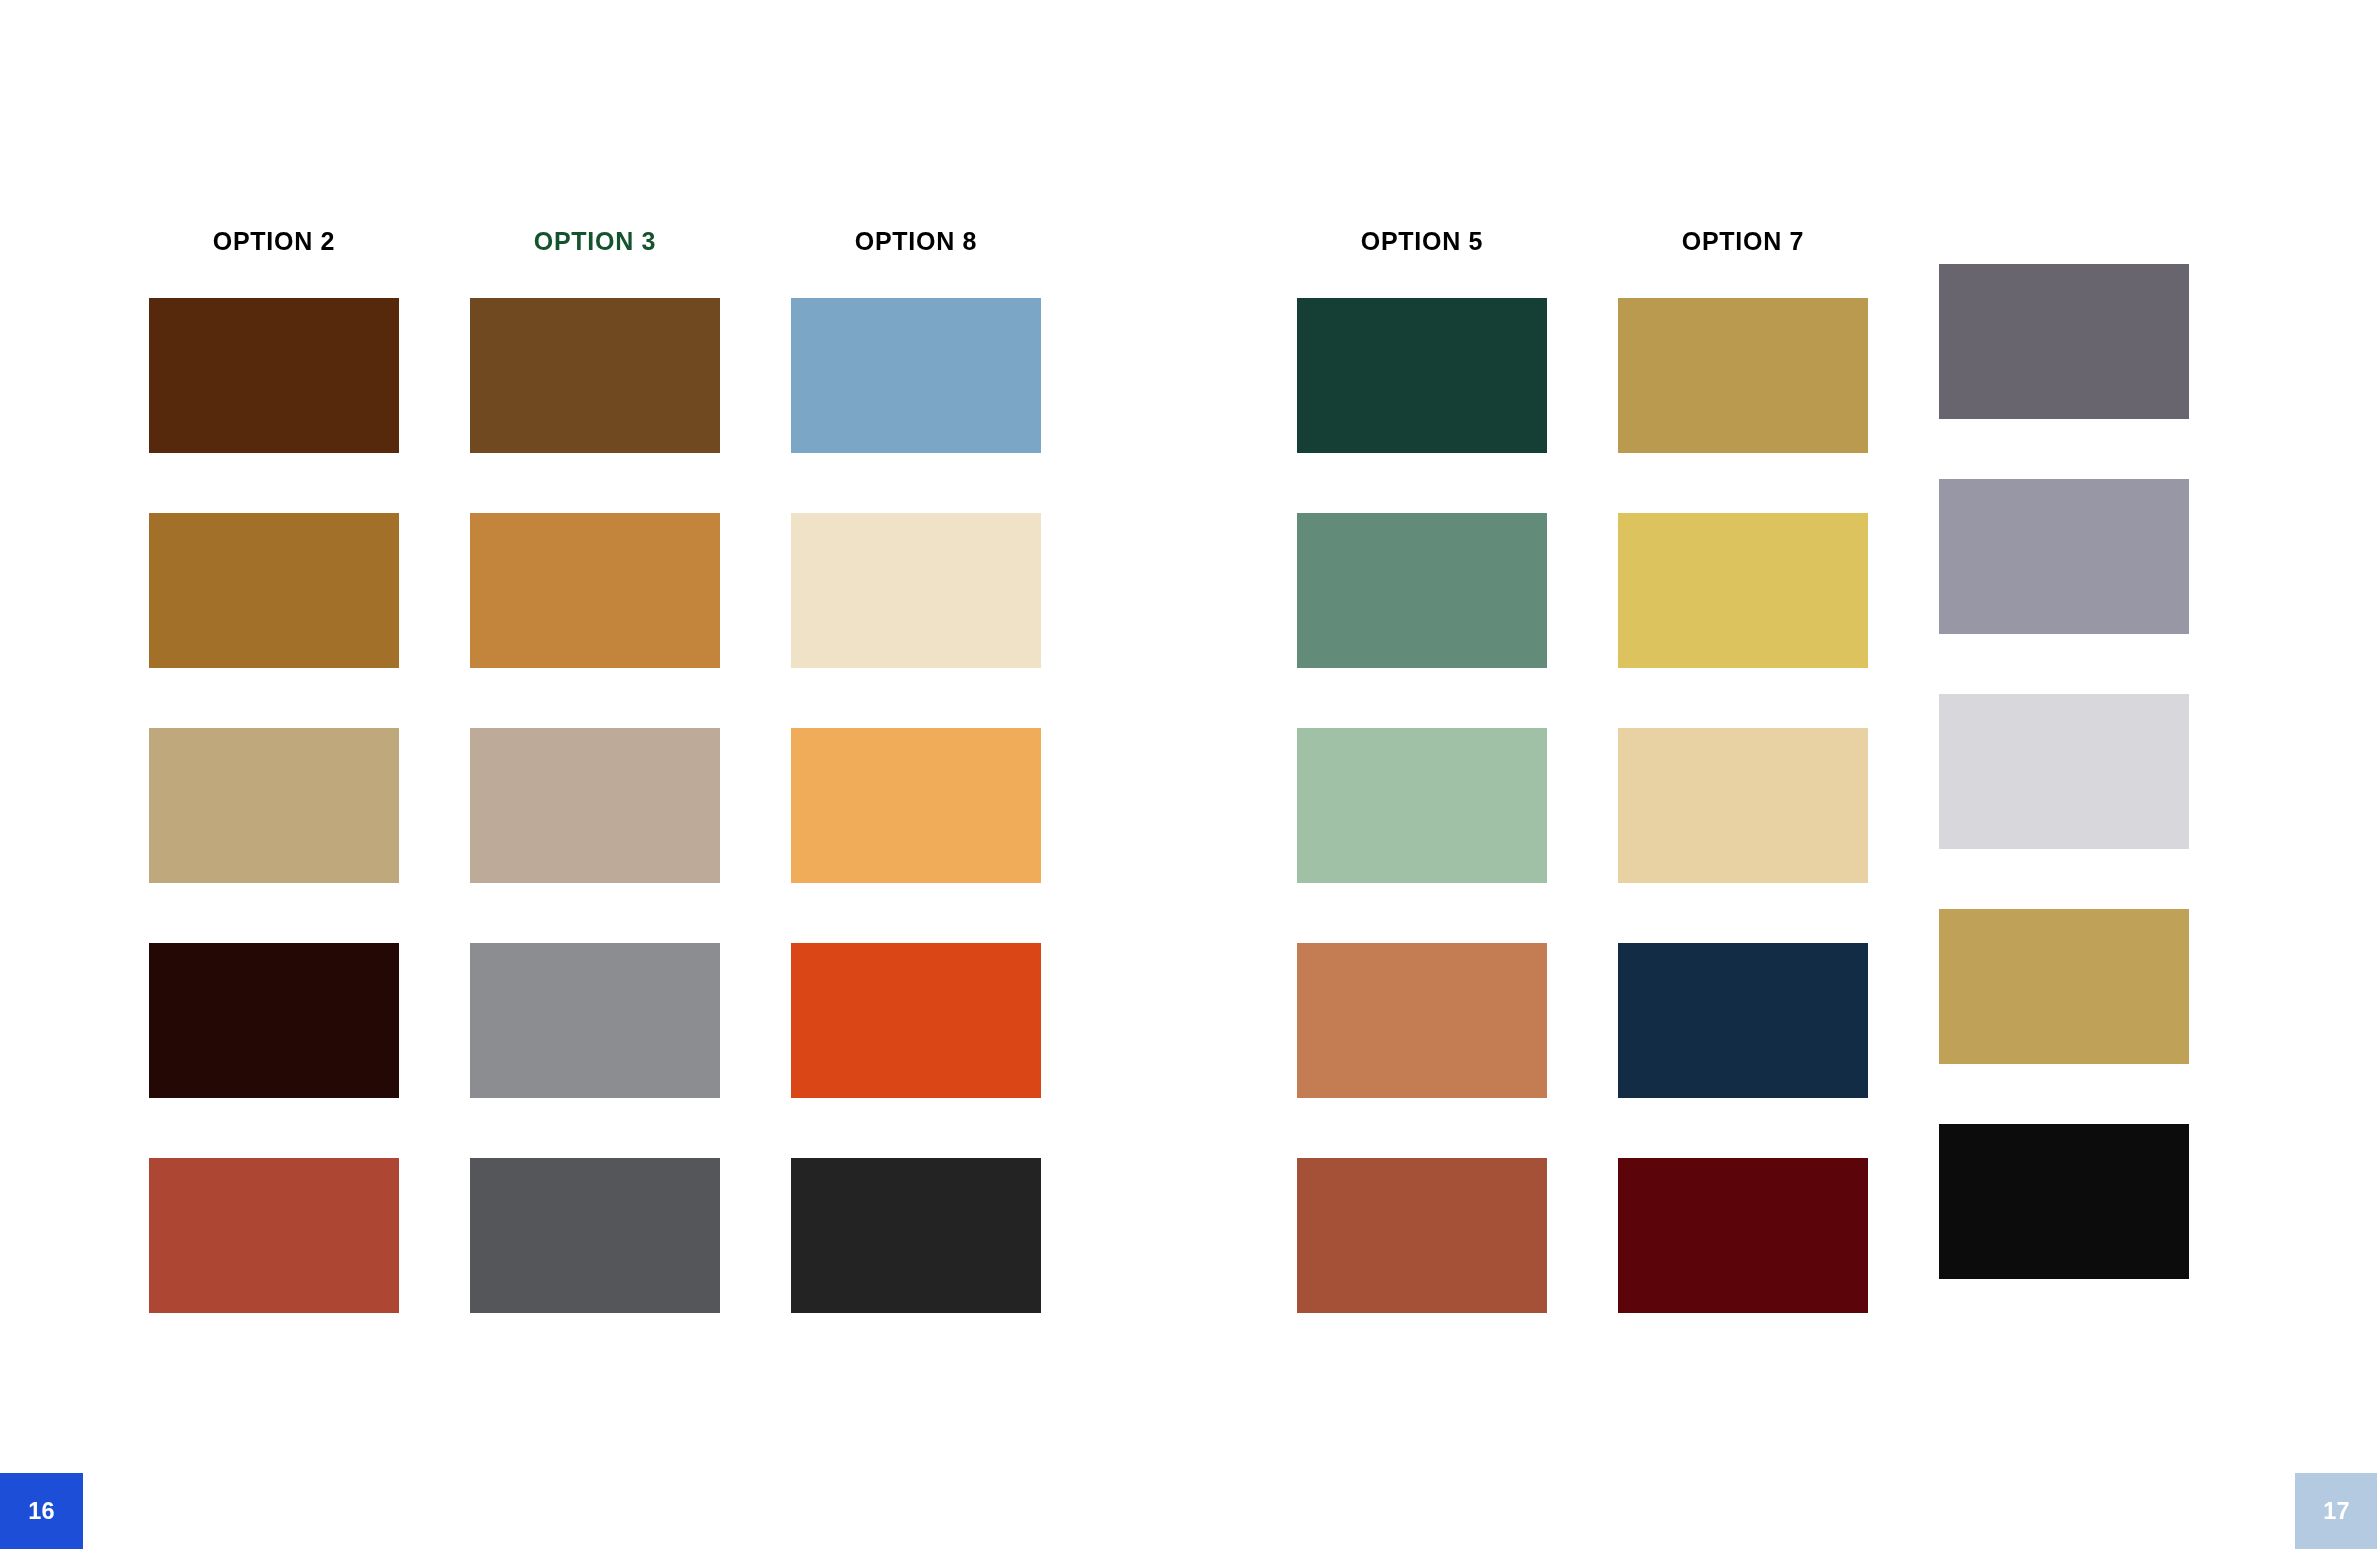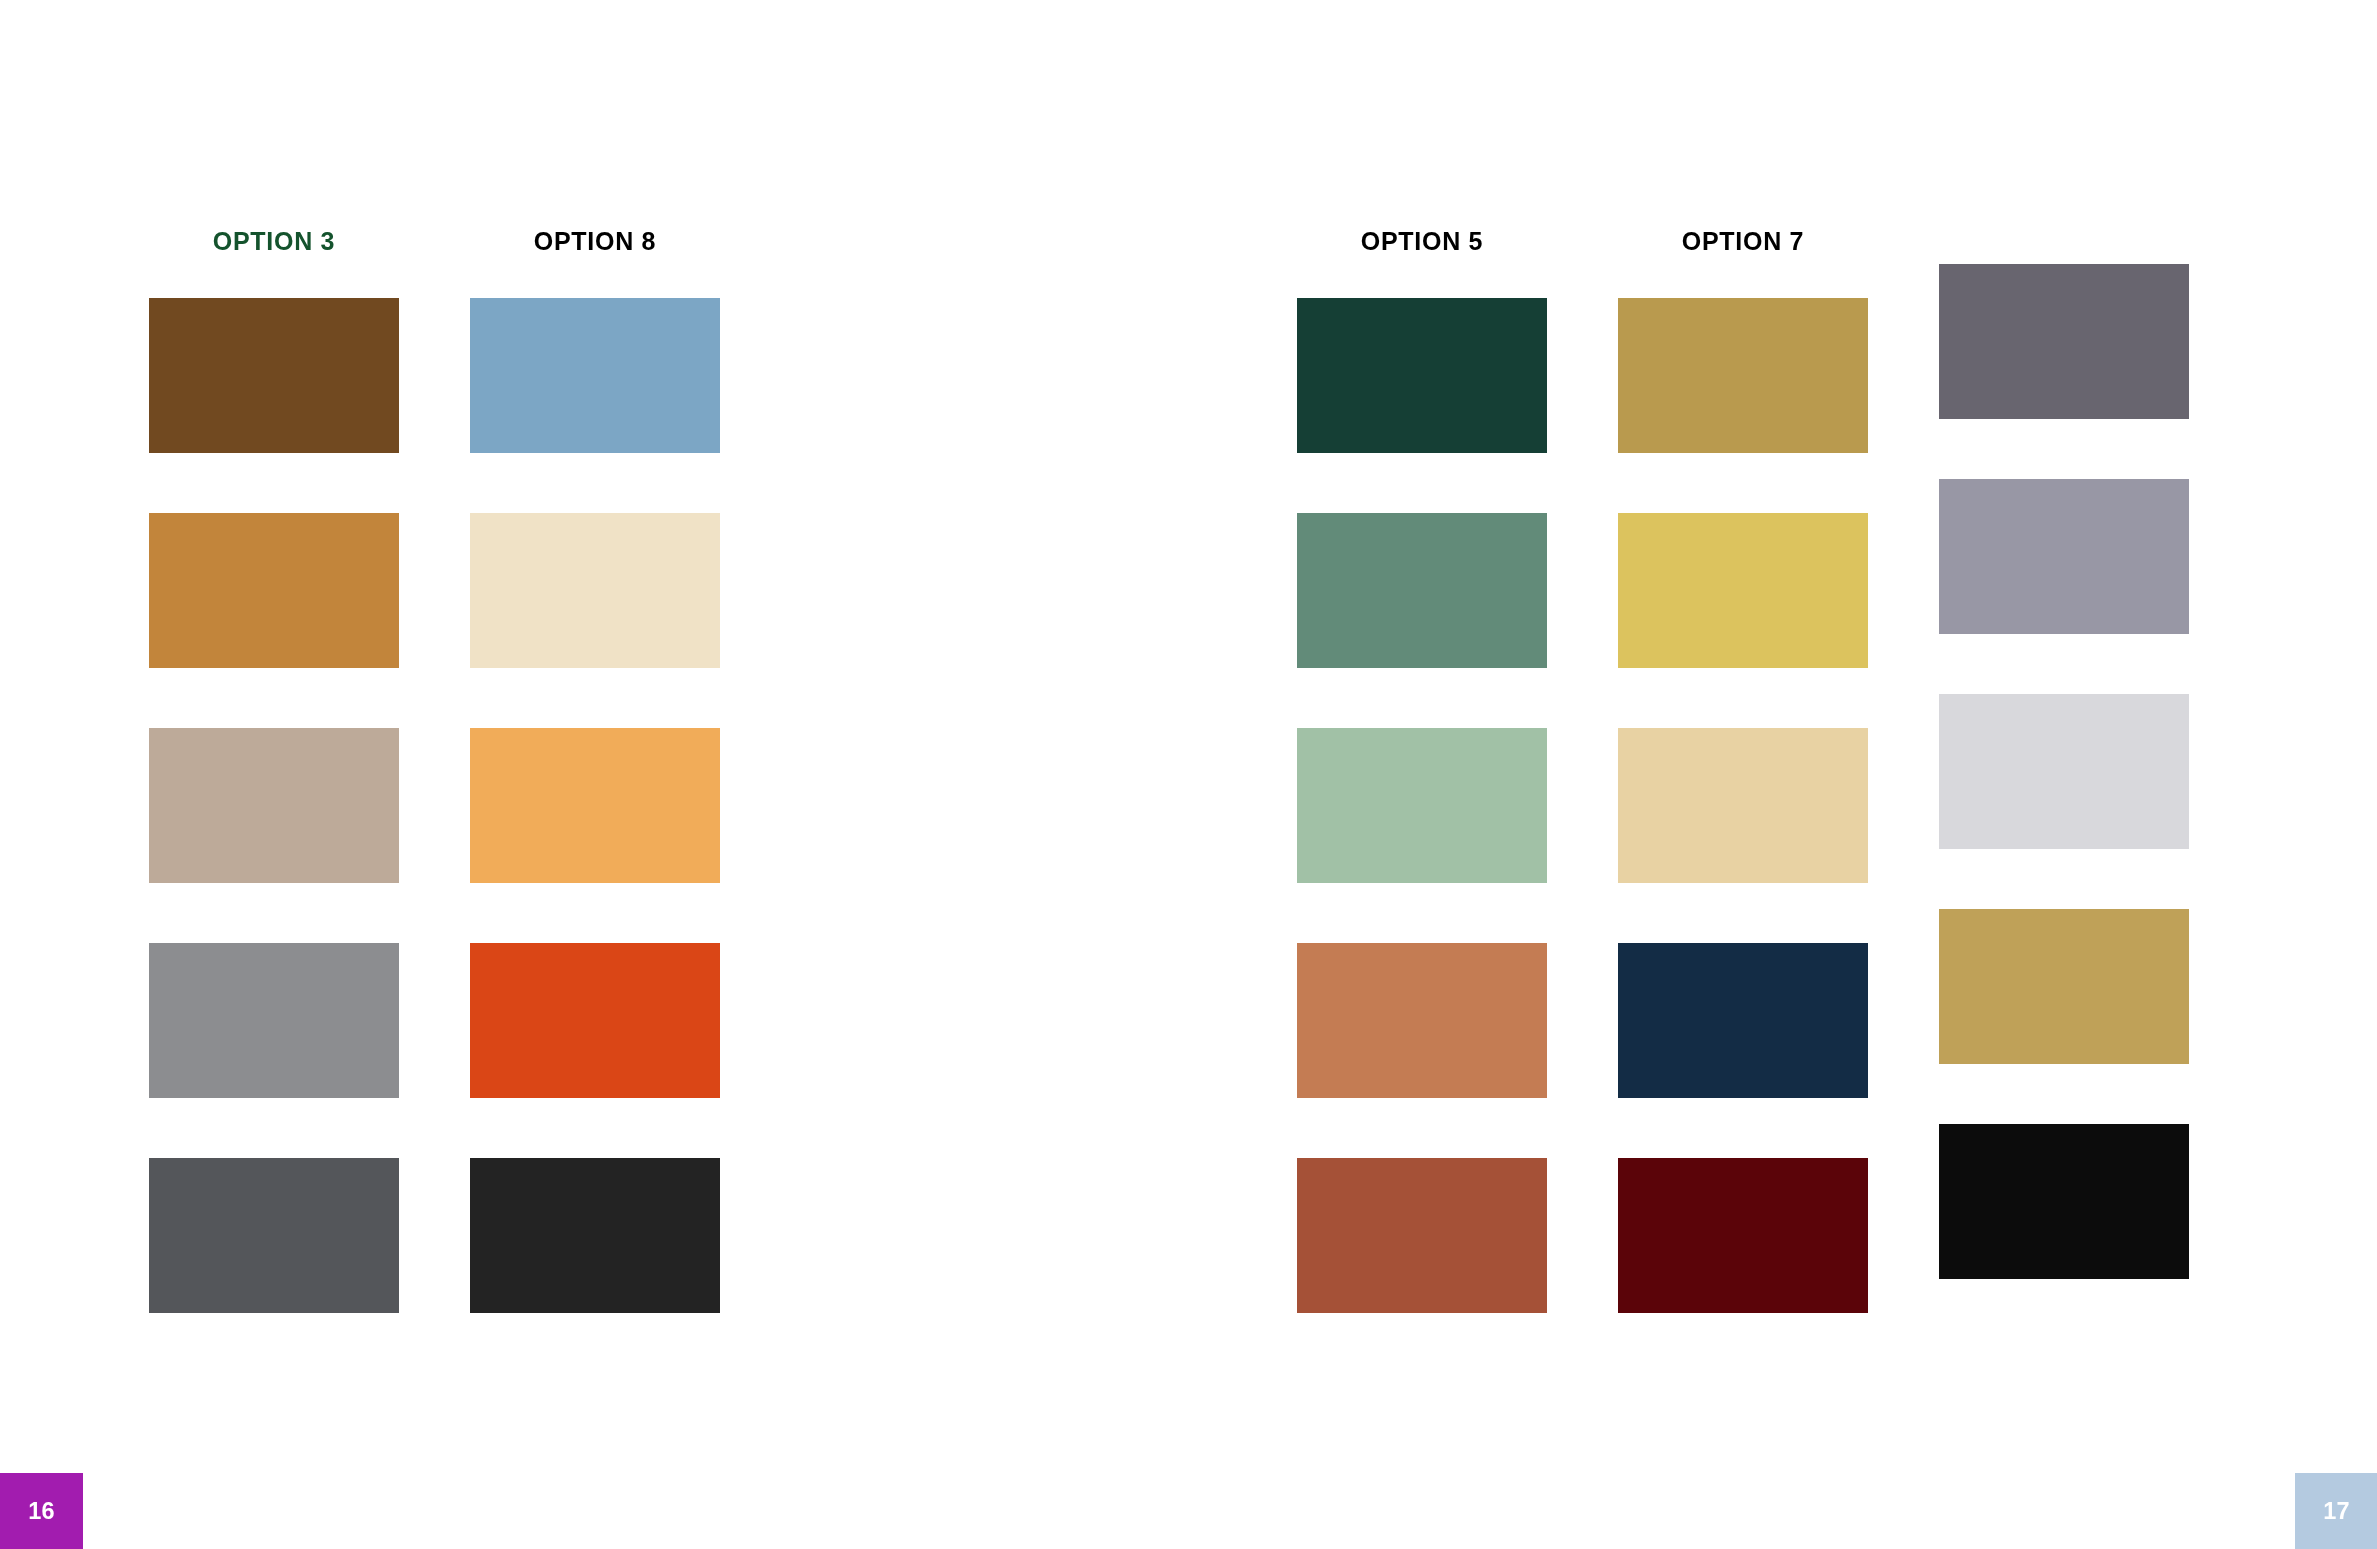--- a/index.html
+++ b/index.html
@@ -90,41 +90,51 @@
   .page-badge.right-badge { right: 0; }
 </style>
 </head>
 <body style="background: rgb(255, 255, 255);">
 
 <div id="spread" style="background: rgb(255, 255, 255);">
 
   <div class="page left">
     <div class="columns">
         <div class="column">
+          <div class="column-header" style="color: rgb(0, 0, 0);">OPTION 2</div>
+          <div class="swatch-stack">
+            <div class="swatch" style="background: rgb(87, 41, 12);"></div>
+            <div class="swatch" style="background: rgb(163, 112, 42);"></div>
+            <div class="swatch" style="background: rgb(191, 168, 124);"></div>
+            <div class="swatch" style="background: rgb(35, 8, 5);"></div>
+            <div class="swatch" style="background: rgb(174, 70, 52);"></div>
+          </div>
+        </div>
+        <div class="column">
           <div class="column-header" style="color: #14532d;">OPTION 3</div>
           <div class="swatch-stack">
             <div class="swatch" style="background: rgb(113, 73, 32);"></div>
             <div class="swatch" style="background: rgb(194, 133, 59);"></div>
             <div class="swatch" style="background: rgb(189, 170, 153);"></div>
             <div class="swatch" style="background: rgb(140, 141, 144);"></div>
             <div class="swatch" style="background: rgb(84, 86, 90);"></div>
           </div>
         </div>
         <div class="column">
           <div class="column-header" style="color: rgb(0, 0, 0);">OPTION 8</div>
           <div class="swatch-stack">
             <div class="swatch" style="background: rgb(124, 166, 197);"></div>
             <div class="swatch" style="background: rgb(240, 226, 198);"></div>
             <div class="swatch" style="background: rgb(241, 172, 89);"></div>
             <div class="swatch" style="background: rgb(218, 70, 22);"></div>
             <div class="swatch" style="background: rgb(35, 35, 35);"></div>
           </div>
         </div>
       </div>
-    <div class="page-badge left-badge" style="background: #a21caf; color: rgb(255, 255, 255);">16</div>
+    <div class="page-badge left-badge" style="background: #1d4ed8; color: rgb(255, 255, 255);">16</div>
   </div>
 
   <div class="page right">
     <div class="columns">
         <div class="column">
           <div class="column-header" style="color: rgb(0, 0, 0);">OPTION 5</div>
           <div class="swatch-stack">
             <div class="swatch" style="background: rgb(21, 63, 53);"></div>
             <div class="swatch" style="background: rgb(98, 139, 121);"></div>
             <div class="swatch" style="background: rgb(161, 193, 166);"></div>

